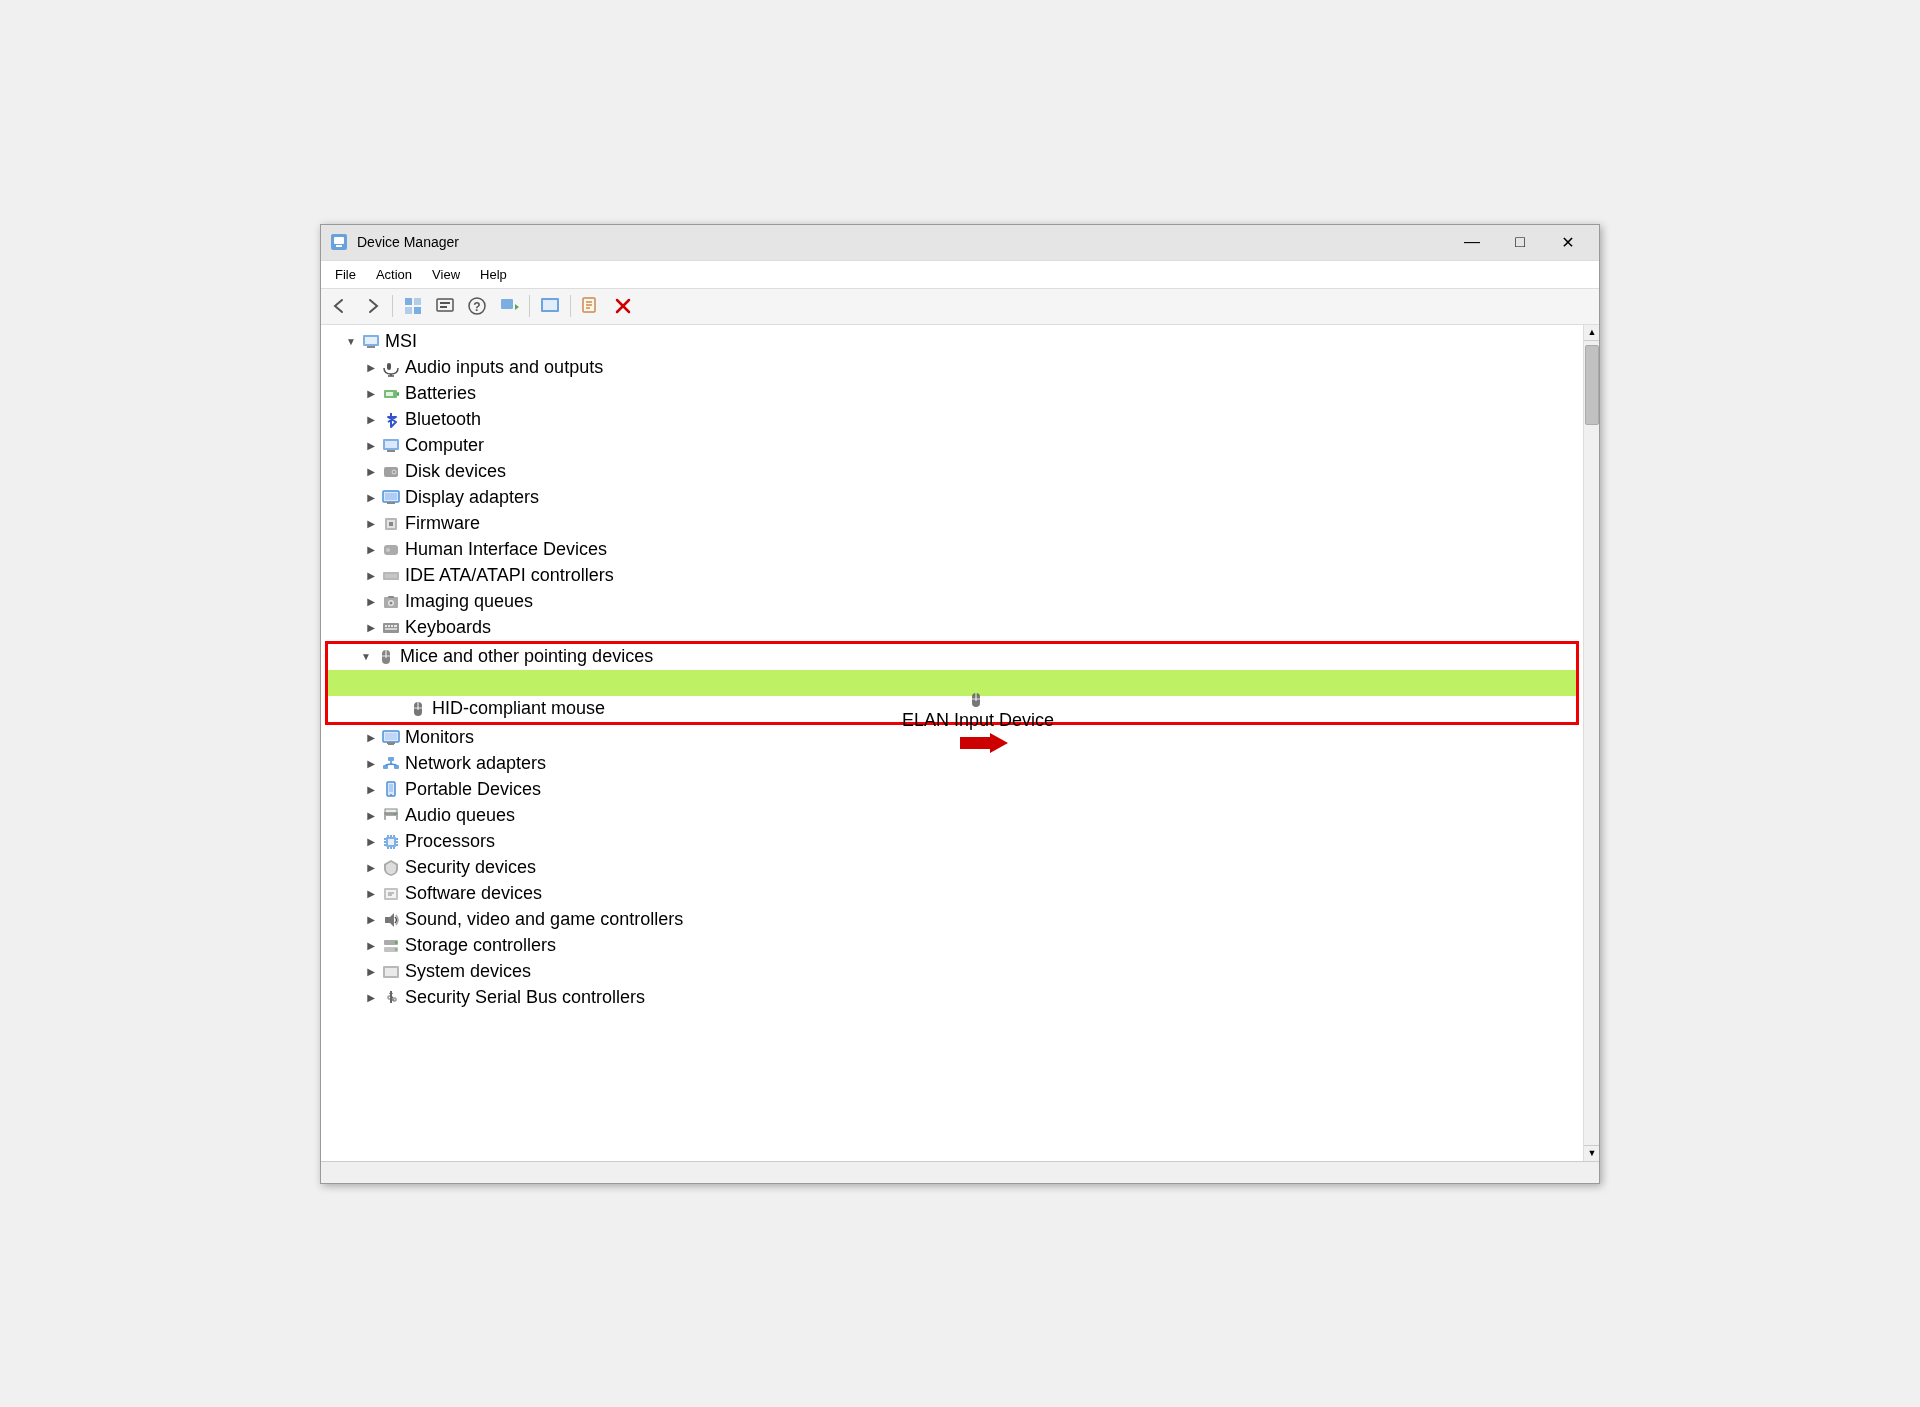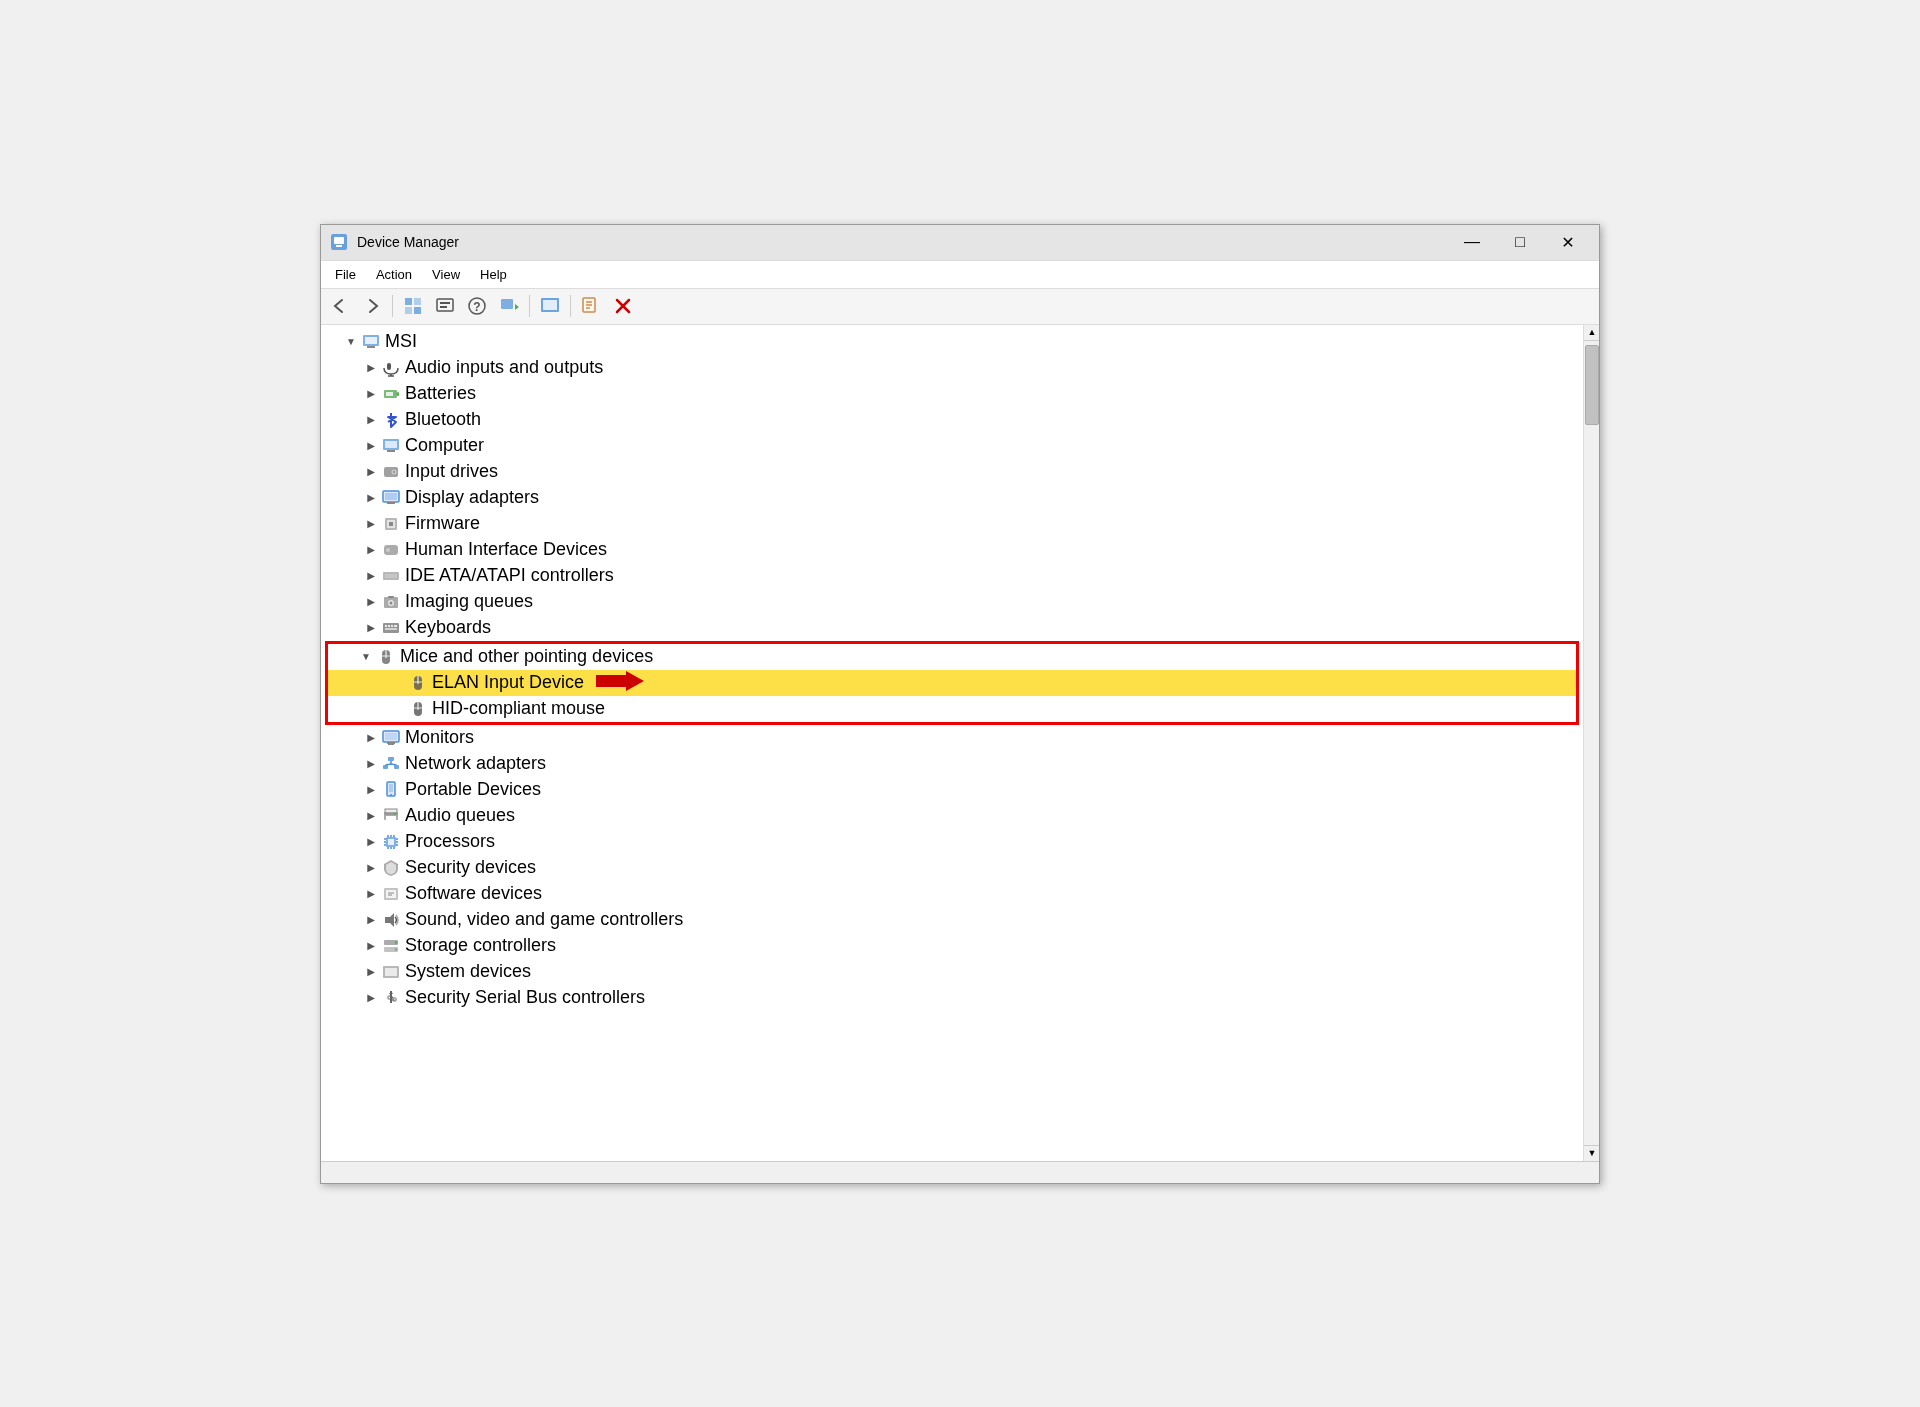--- a/index.html
+++ b/index.html
@@ -126,21 +126,21 @@
 
     
     .tree-item {
       display: flex;
       align-items: center;
       height: 26px;
       cursor: pointer;
       white-space: nowrap;
       padding-right: 8px;
     }
-    .tree-item.selected { background: #fde047; }
+    .tree-item.selected { background: #bef264; flex-direction: column; }
     .expand-btn {
       width: 20px;
       height: 20px;
       display: flex;
       align-items: center;
       justify-content: center;
       font-size: 10px;
       color: #555;
       cursor: pointer;
       flex-shrink: 0;
@@ -325,21 +325,21 @@
 
       <div class="tree-item indent-2">
         <span class="expand-btn">▶</span>
         <span class="item-icon">
           <svg width="18" height="18" viewBox="0 0 18 18">
             <rect x="2" y="4" width="14" height="10" rx="2" fill="#888" opacity="0.8"></rect>
             <circle cx="12" cy="9" r="2.5" fill="#ccc"></circle>
             <circle cx="12" cy="9" r="1" fill="#888"></circle>
           </svg>
         </span>
-        <span class="item-label">Input drives</span>
+        <span class="item-label">Disk devices</span>
       </div>
 
       <div class="tree-item indent-2">
         <span class="expand-btn">▶</span>
         <span class="item-icon">
           <svg width="18" height="18" viewBox="0 0 18 18">
             <rect x="1" y="2" width="16" height="11" rx="1" stroke="#4a90d9" stroke-width="1.5" fill="#dce8ff"></rect>
             <rect x="3" y="4" width="12" height="7" fill="#4a90d9" opacity="0.3"></rect>
             <rect x="5" y="13" width="8" height="2" fill="#888"></rect>
           </svg>

